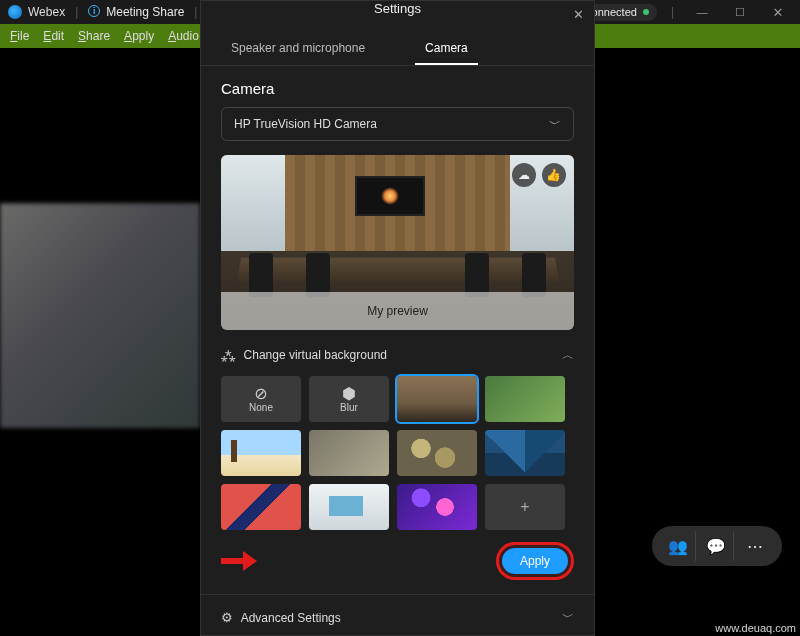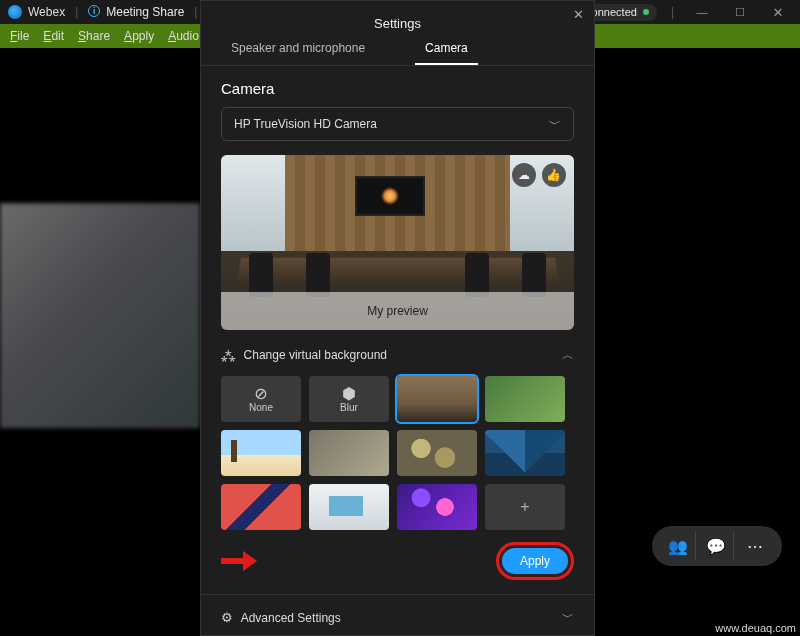--- a/index.html
+++ b/index.html
@@ -55,21 +55,21 @@
     filter: blur(2px);
     border-top: 1px solid #444; border-bottom: 1px solid #444;
   }
   
   .settings {
     position: absolute; left: 200px; top: -48px; width: 395px; height: 636px;
     background: #1e1e1e; border: 1px solid #333;
     display: flex; flex-direction: column;
   }
   .settings-header {
-    height: 30px; display: flex; align-items: flex-end; justify-content: center;
+    height: 30px; display: flex; align-items: flex-start; justify-content: center;
     position: relative; color: #eee; font-size: 13px;
   }
   .settings-close { position: absolute; right: 10px; top: 6px; color: #aaa; font-size: 13px; }
   .settings-tabs {
     display: flex; padding: 4px 20px 0; gap: 40px; border-bottom: 1px solid #333;
   }
   .settings-tab {
     color: #bbb; font-size: 12px; padding: 6px 10px 8px;
     border-bottom: 2px solid transparent;
   }

